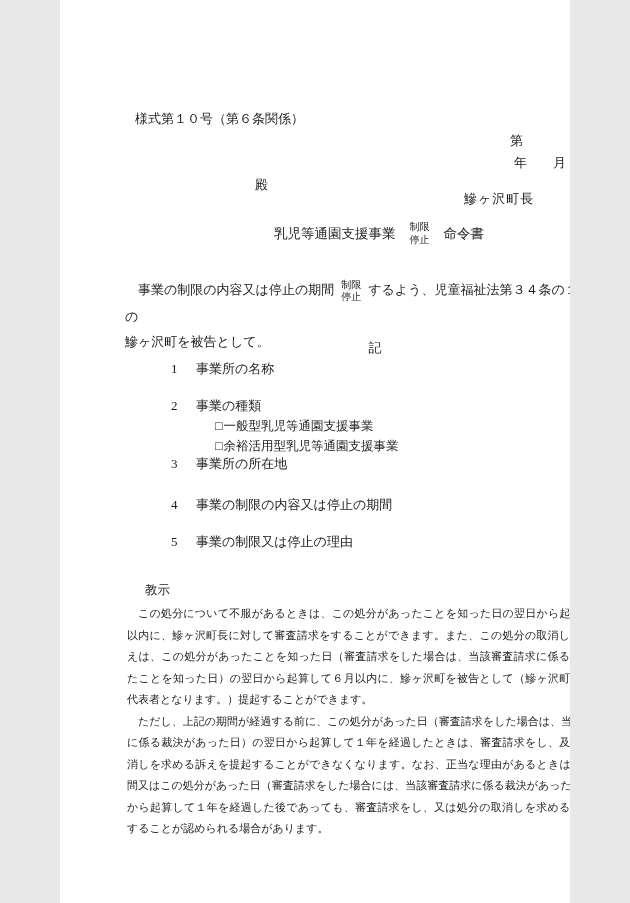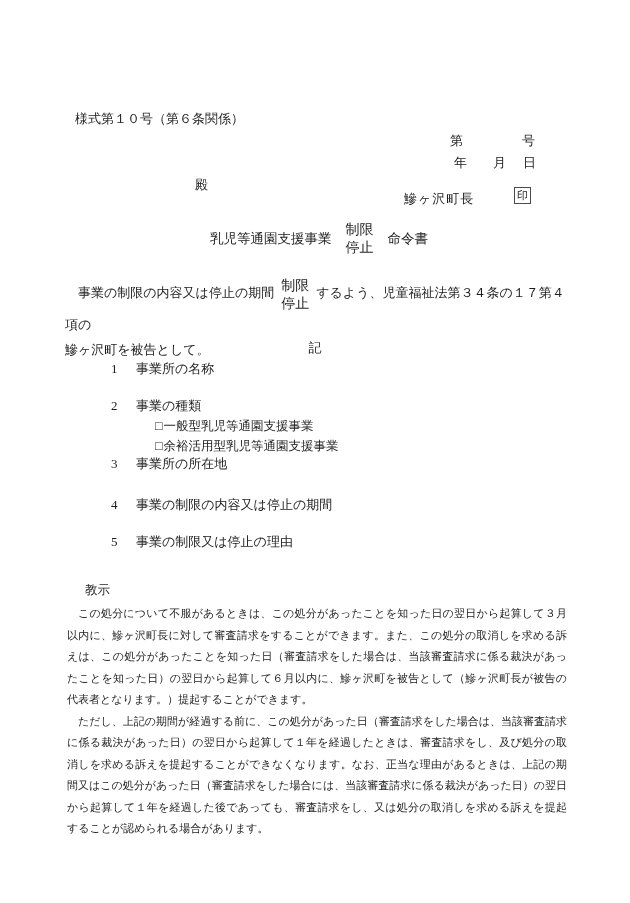--- a/index.html
+++ b/index.html
@@ -1,20 +1,20 @@
 <!DOCTYPE html>
 <html><head>
 <meta charset="utf-8">
 <style>
   * { margin: 0; padding: 0; box-sizing: border-box; }
   html, body { background: #e8e8e8; }
   body { font-family: "Liberation Serif", "DejaVu Serif", serif; }
   .page {
     position: relative;
-    width: 630px;
+    width: 510px;
     height: 903px;
     margin: 0 auto;
     background: #ffffff;
     color: #1d1d1d;
     overflow: hidden;
   }
   .abs { position: absolute; white-space: nowrap; }
 
   .form-no { left: 75px; top: 110px; font-size: 13px; }
 
@@ -41,21 +41,21 @@
     width: 630px;
     display: flex;
     justify-content: center;
     align-items: center;
     gap: 12px;
     font-size: 13.5px;
     padding-left: 8px;
   }
   .stacked {
     display: inline-block;
-    font-size: 14px;
+    font-size: 10px;
     line-height: 1.25;
     text-align: center;
     vertical-align: middle;
     white-space: nowrap;
   }
   .doc-title .stacked { margin: 0 2px; }
 
   .body-para {
     left: 65px; top: 277px;
     width: 510px;

